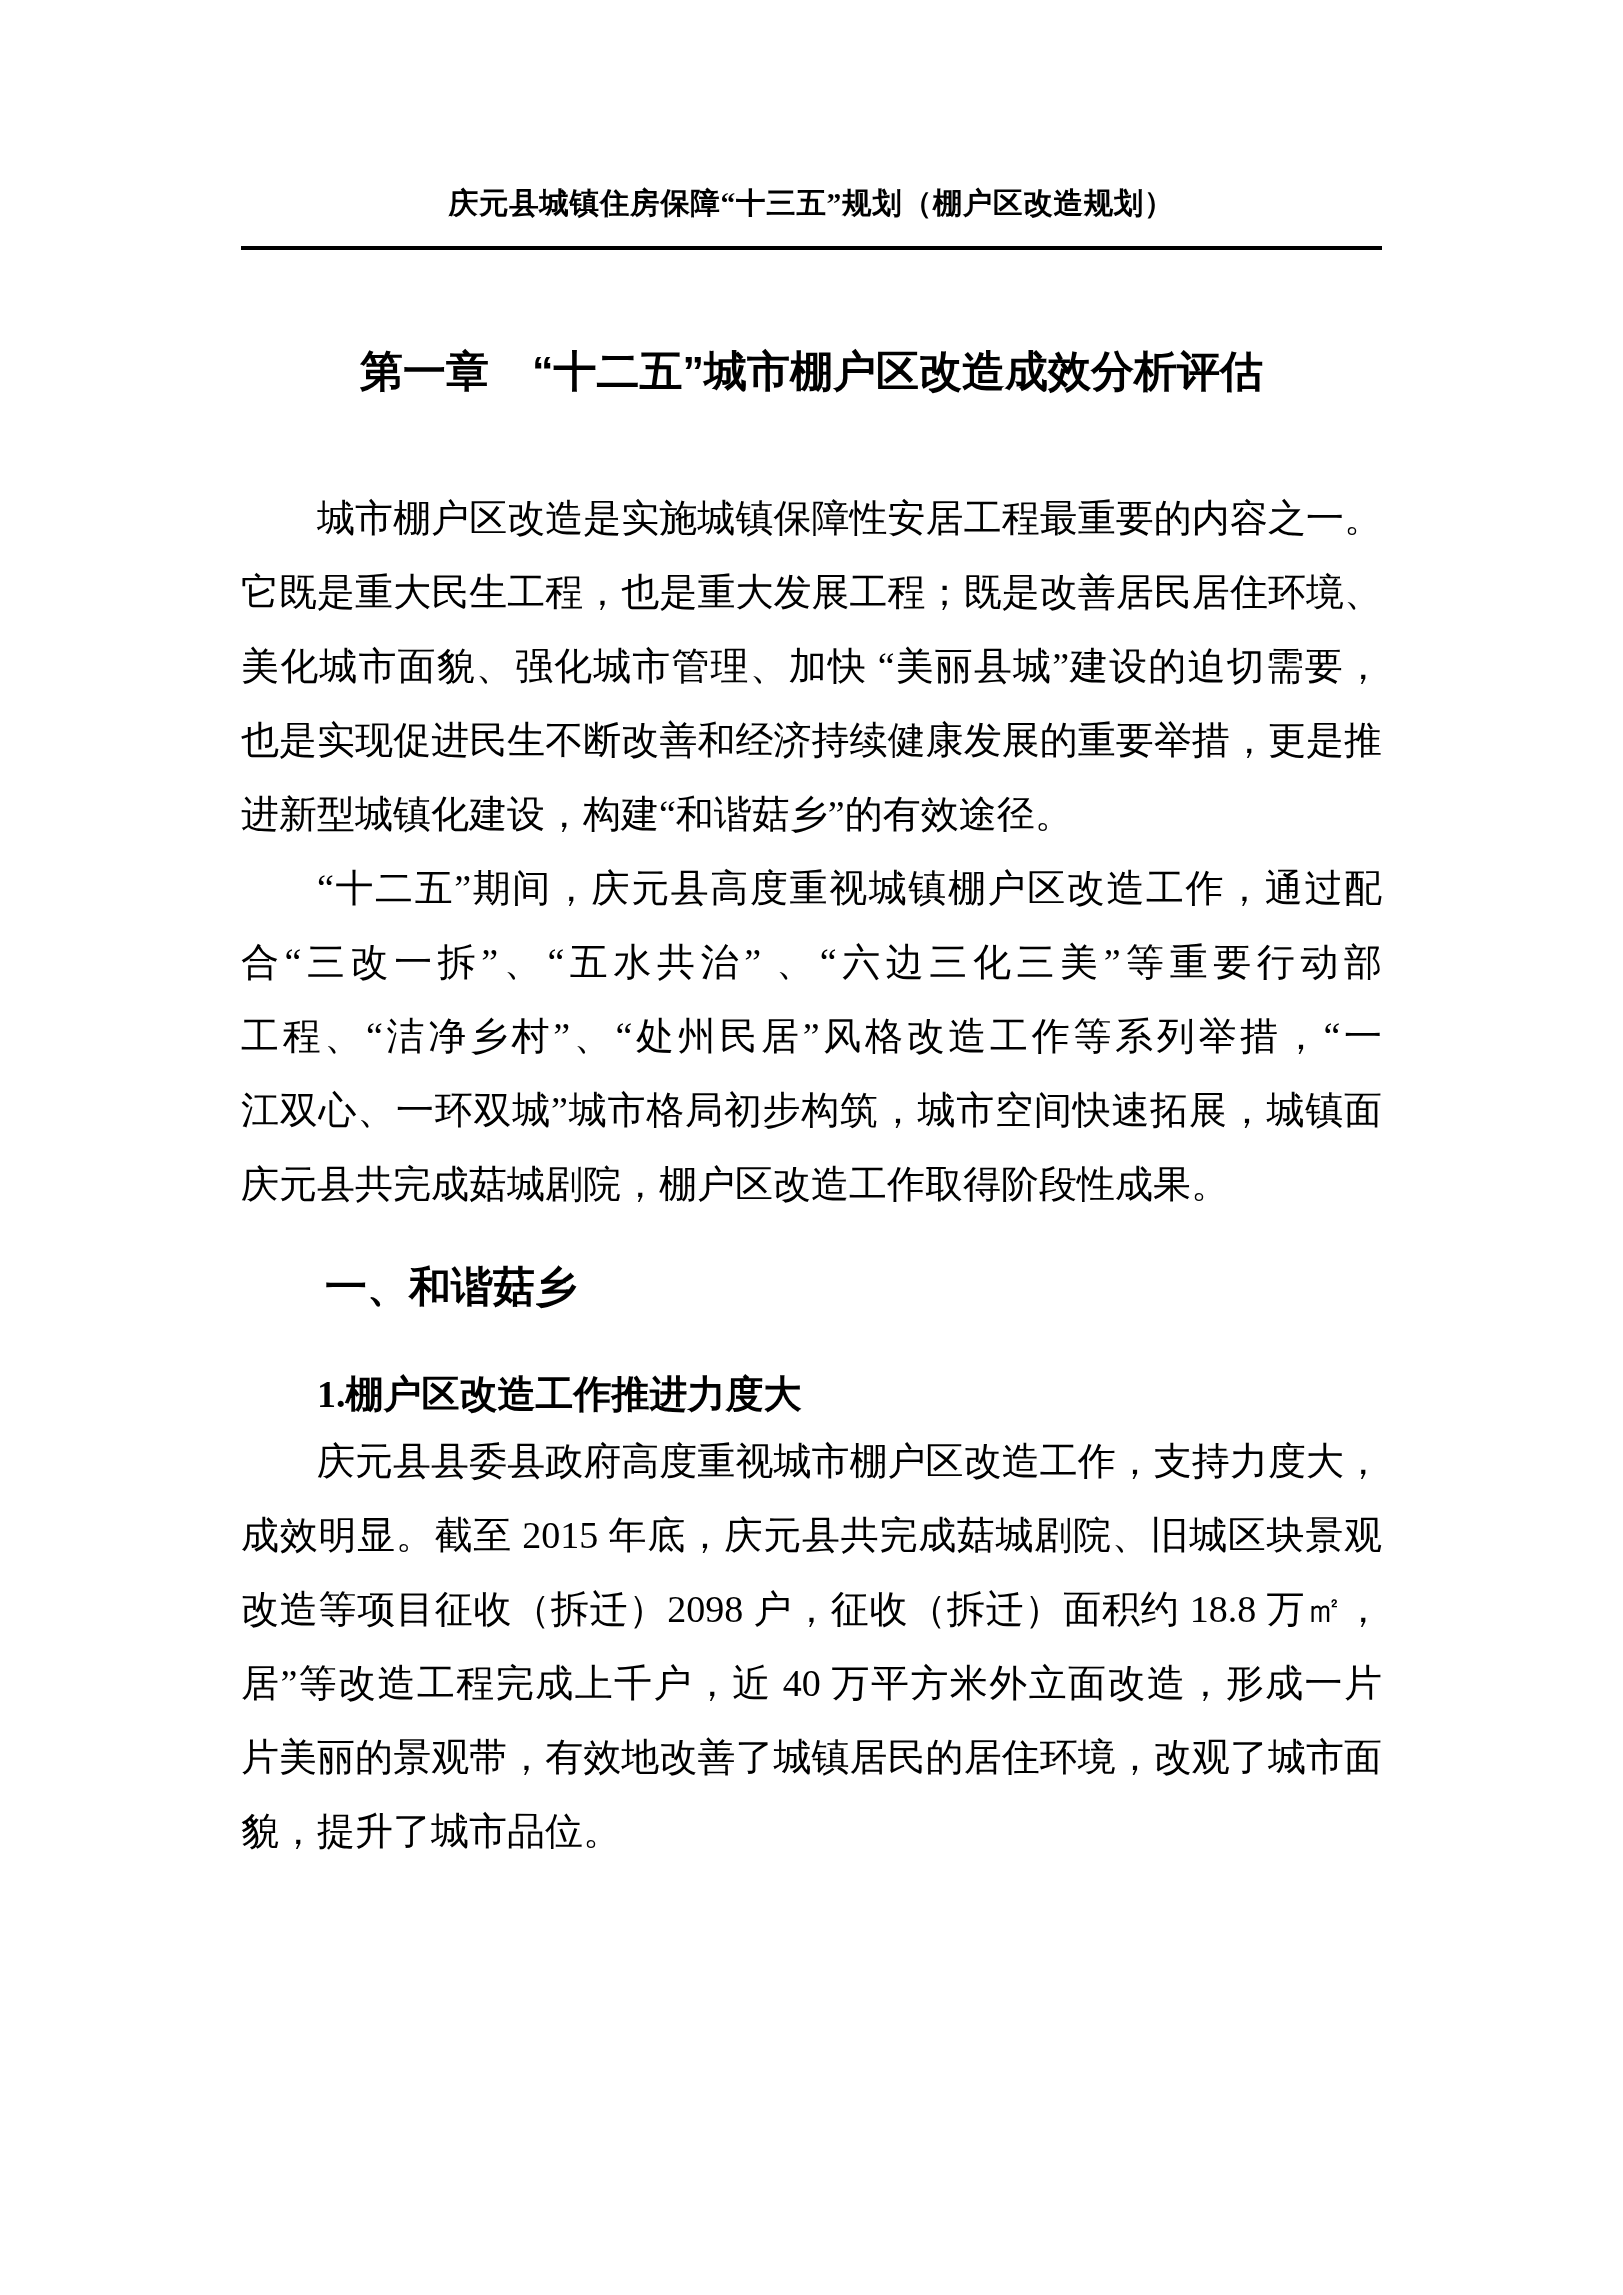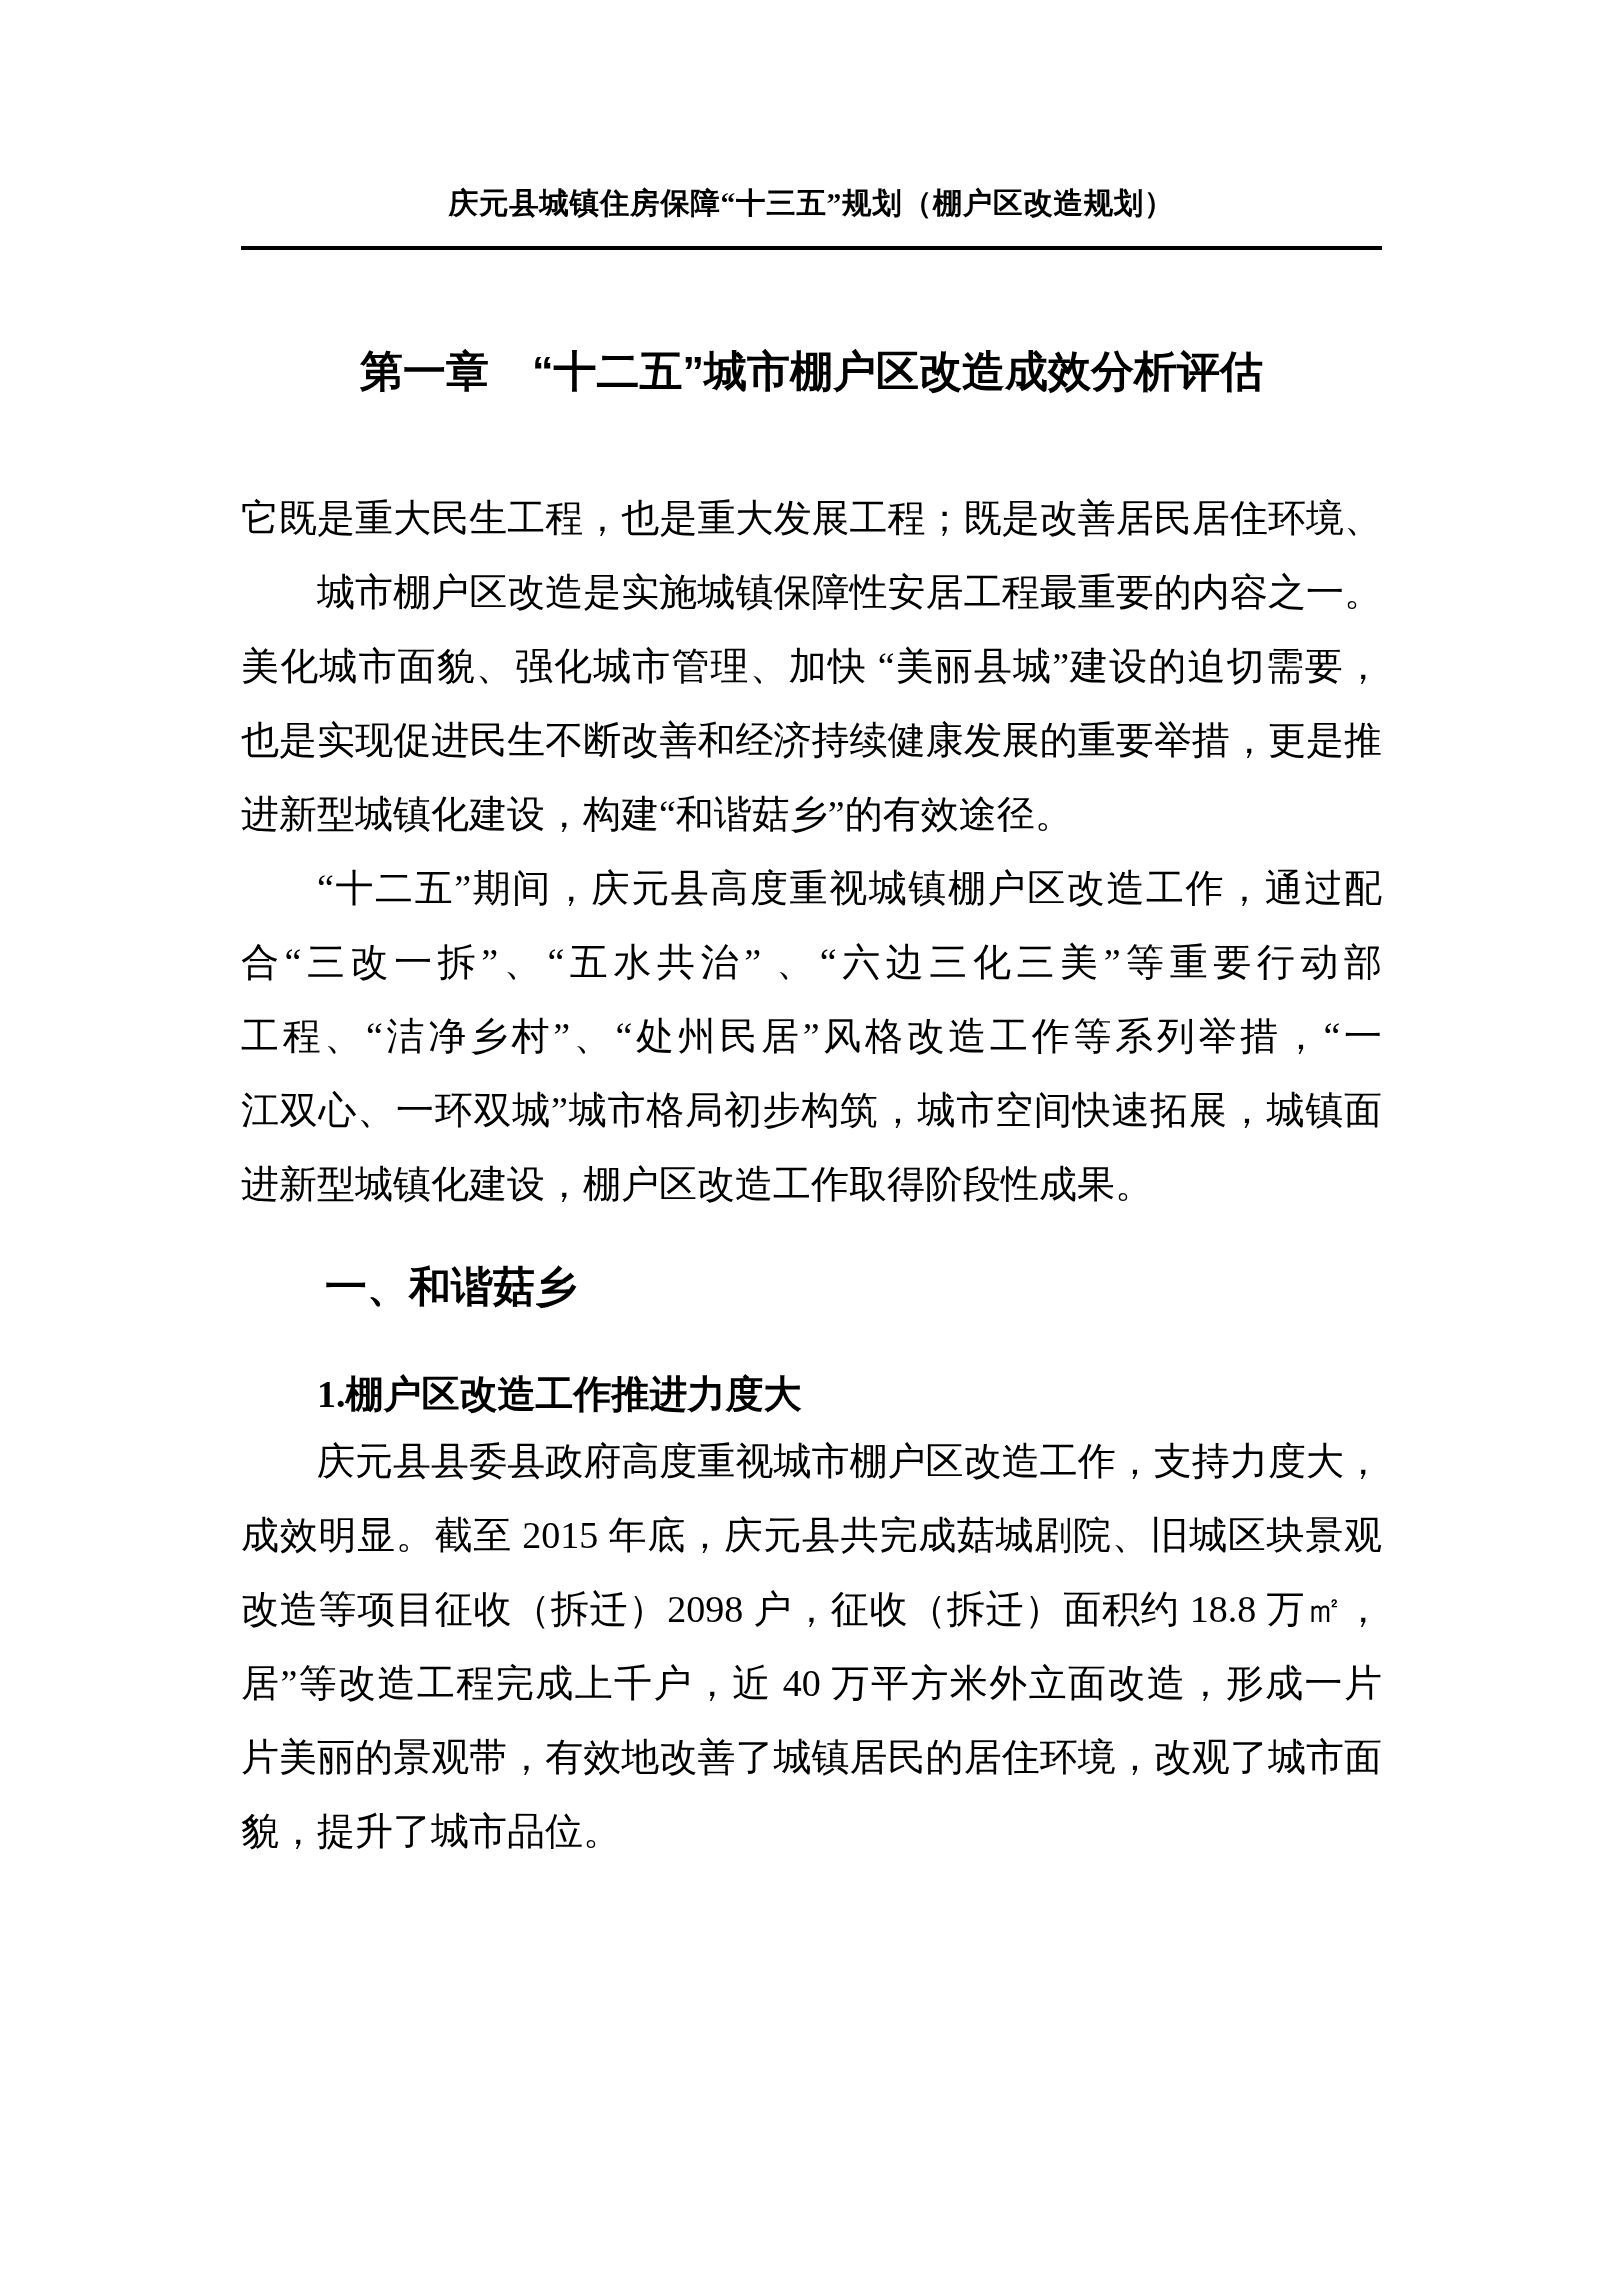--- a/index.html
+++ b/index.html
@@ -89,33 +89,33 @@
 
 <div class="page">
 
   <div class="doc-header">庆元县城镇住房保障“十三五”规划（棚户区改造规划）</div>
 
   <hr class="header-divider">
 
   <div class="chapter-title">第一章　“十二五”城市棚户区改造成效分析评估</div>
 
   <div class="body-para first">
+      <div class="line indent">城市棚户区改造是实施城镇保障性安居工程最重要的内容之一。</div>
       <div class="line">它既是重大民生工程，也是重大发展工程；既是改善居民居住环境、</div>
-      <div class="line indent">城市棚户区改造是实施城镇保障性安居工程最重要的内容之一。</div>
       <div class="line">美化城市面貌、强化城市管理、加快 “美丽县城”建设的迫切需要，</div>
       <div class="line">也是实现促进民生不断改善和经济持续健康发展的重要举措，更是推</div>
       <div class="line last">进新型城镇化建设，构建“和谐菇乡”的有效途径。</div>
     </div>
 
   <div class="body-para">
       <div class="line indent">“十二五”期间，庆元县高度重视城镇棚户区改造工作，通过配</div>
       <div class="line">合“三改一拆”、“五水共治” 、“六边三化三美”等重要行动部</div>
       <div class="line">工程、“洁净乡村”、“处州民居”风格改造工作等系列举措，“一</div>
       <div class="line">江双心、一环双城”城市格局初步构筑，城市空间快速拓展，城镇面</div>
-      <div class="line last">进新型城镇化建设，棚户区改造工作取得阶段性成果。</div>
+      <div class="line last">庆元县共完成菇城剧院，棚户区改造工作取得阶段性成果。</div>
     </div>
 
   <div class="section-heading">一、和谐菇乡</div>
 
   <div class="sub-heading">1.棚户区改造工作推进力度大</div>
 
   <div class="body-para">
       <div class="line indent">庆元县县委县政府高度重视城市棚户区改造工作，支持力度大，</div>
       <div class="line">成效明显。截至 2015 年底，庆元县共完成菇城剧院、旧城区块景观</div>
       <div class="line">改造等项目征收（拆迁）2098 户，征收（拆迁）面积约 18.8 万㎡，</div>

